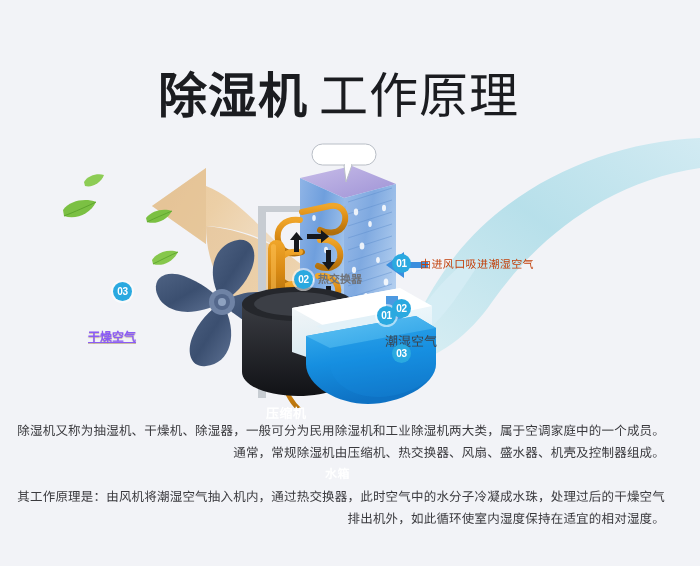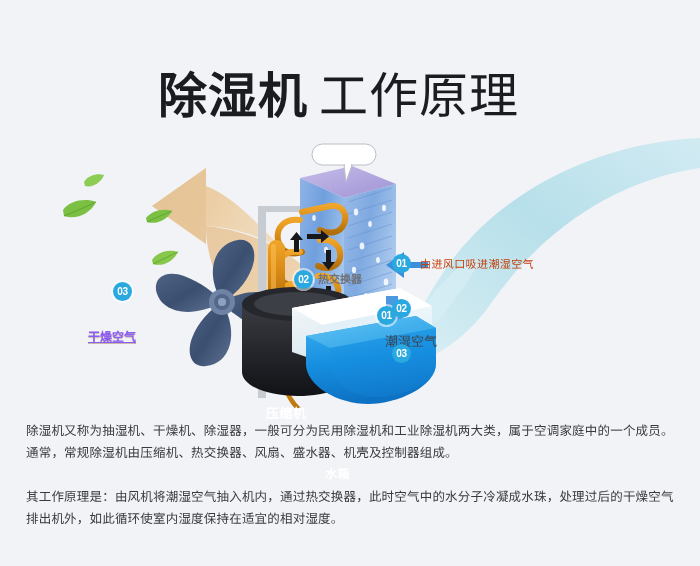--- a/index.html
+++ b/index.html
@@ -157,23 +157,24 @@
   .legend-text {
     font-size: 11px;
     color: #c2410c;
     letter-spacing: .4px;
     white-space: nowrap;
   }
 
   
   .body-copy {
     position: absolute;
-    left: 26px;
+    left: 13px;
     top: 420px;
     width: 652px;
+    text-align: right;
   }
   .para {
     font-size: 12.5px;
     line-height: 22px;
     color: #3a3a3e;
     letter-spacing: .2px;
     margin: 0 0 22px 0;
   }
   .para:last-child { margin-bottom: 0; }
 </style>

